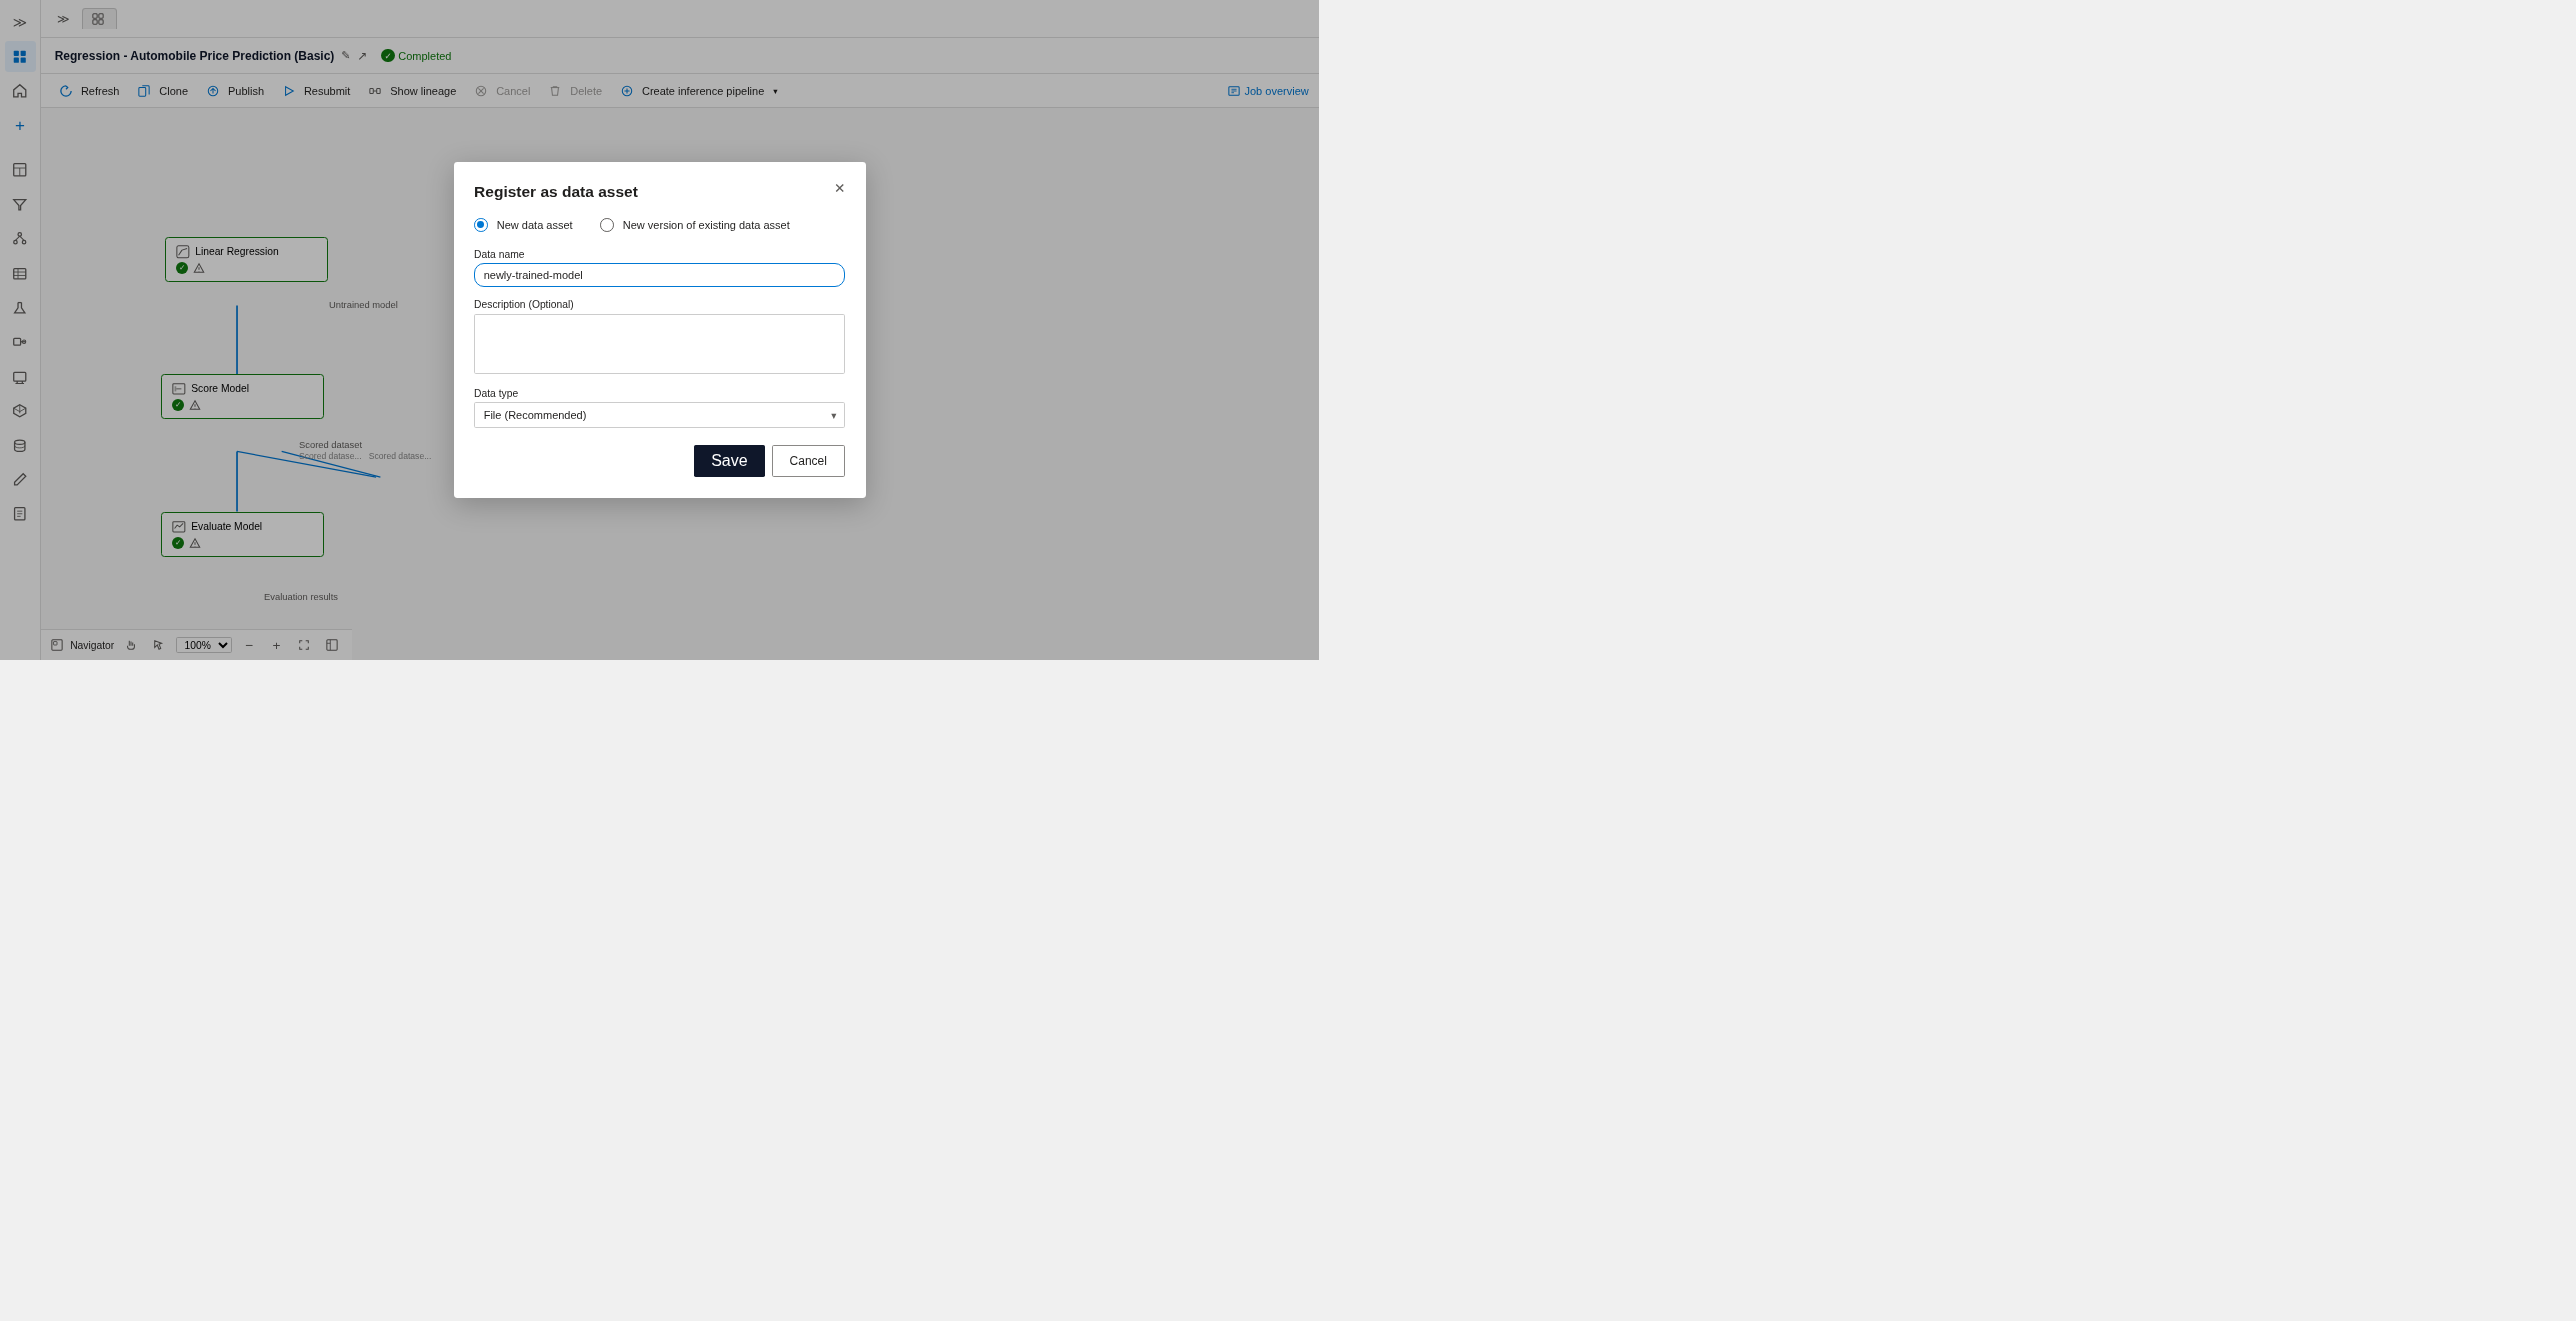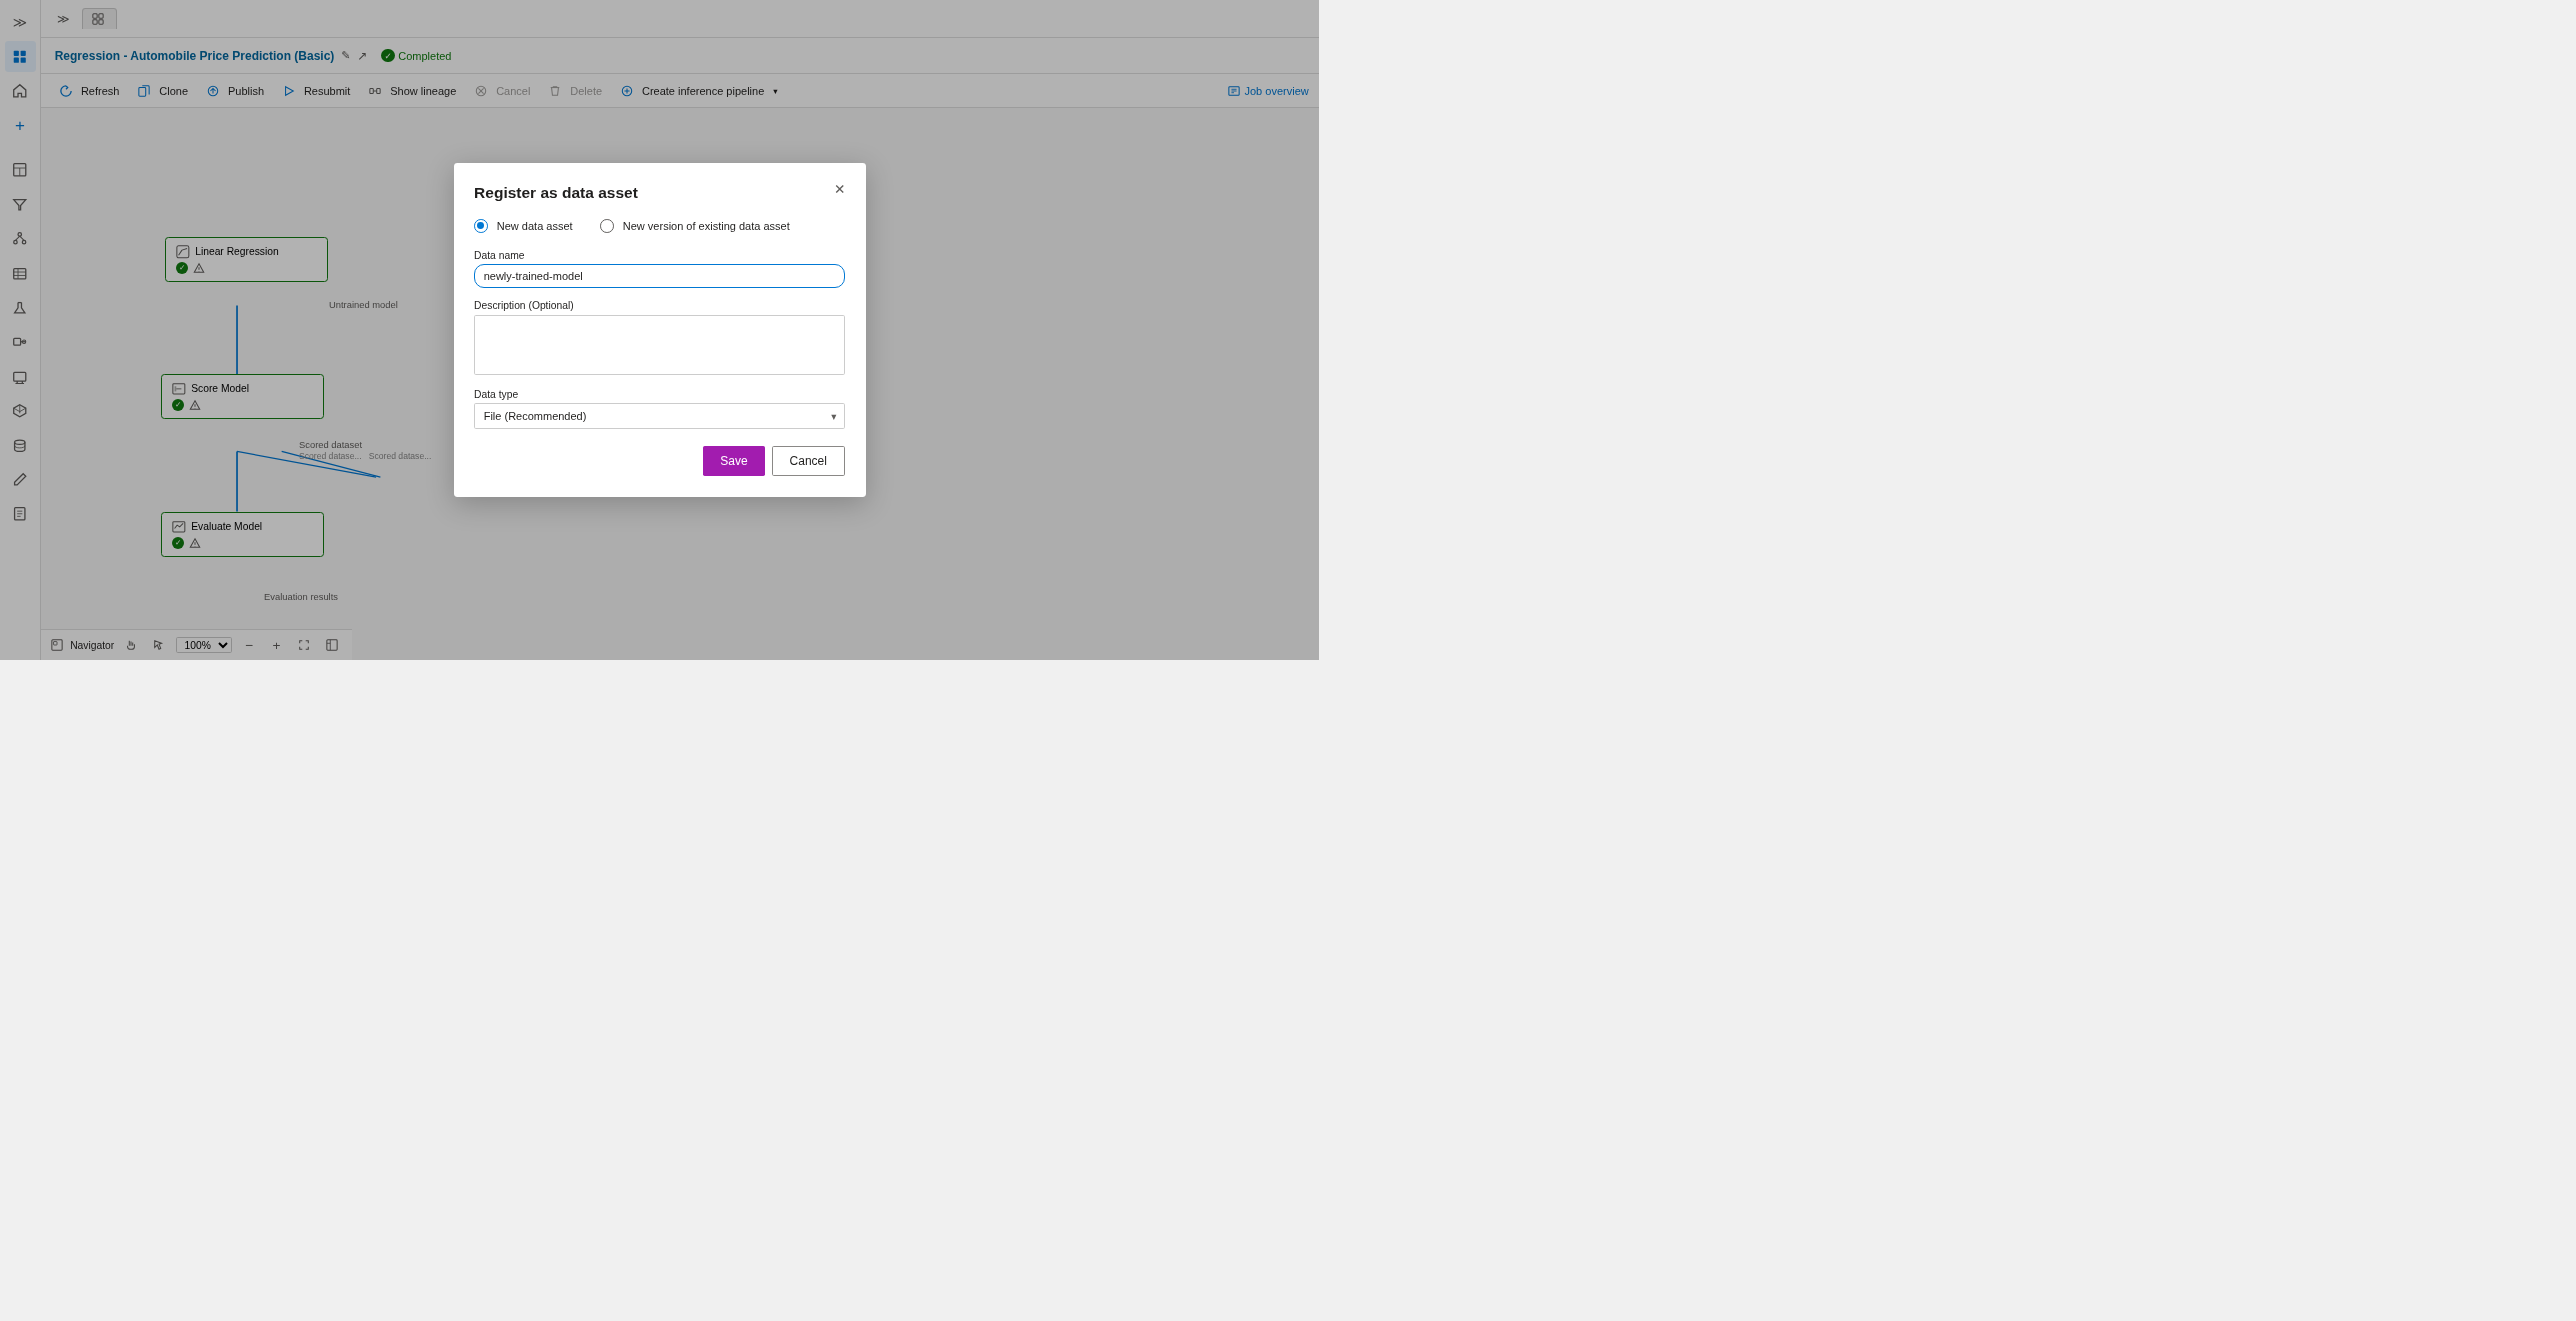--- a/index.html
+++ b/index.html
@@ -86,21 +86,21 @@
       display: flex;
       align-items: center;
       padding: 0 13.7px;
       gap: 6.9px;
       z-index: 9;
     }
 
     .titlebar-name {
       font-size: 12px;
       font-weight: 600;
-      color: #0369a1;
+      color: #0f172a;
     }
 
     .titlebar-icon {
       color: #605e5c;
       font-size: 11px;
       cursor: pointer;
     }
 
     .status-badge {
       display: flex;
@@ -383,26 +383,26 @@
     }
 
     .modal-footer {
       display: flex;
       justify-content: flex-end;
       gap: 6.9px;
       margin-top: 6.9px;
     }
 
     .btn-primary {
-      background: #a21caf;
+      background: #0f172a;
       color: #fff;
       border: none;
       border-radius: 1.7px;
       padding: 6.9px 17px;
-      font-size: 12px;
+      font-size: 16px;
       cursor: pointer;
       font-weight: 500;
     }
 
     .btn-secondary {
       background: #fff;
       color: #201f1e;
       border: 0.9px solid #8a8886;
       border-radius: 1.7px;
       padding: 6.9px 17px;

